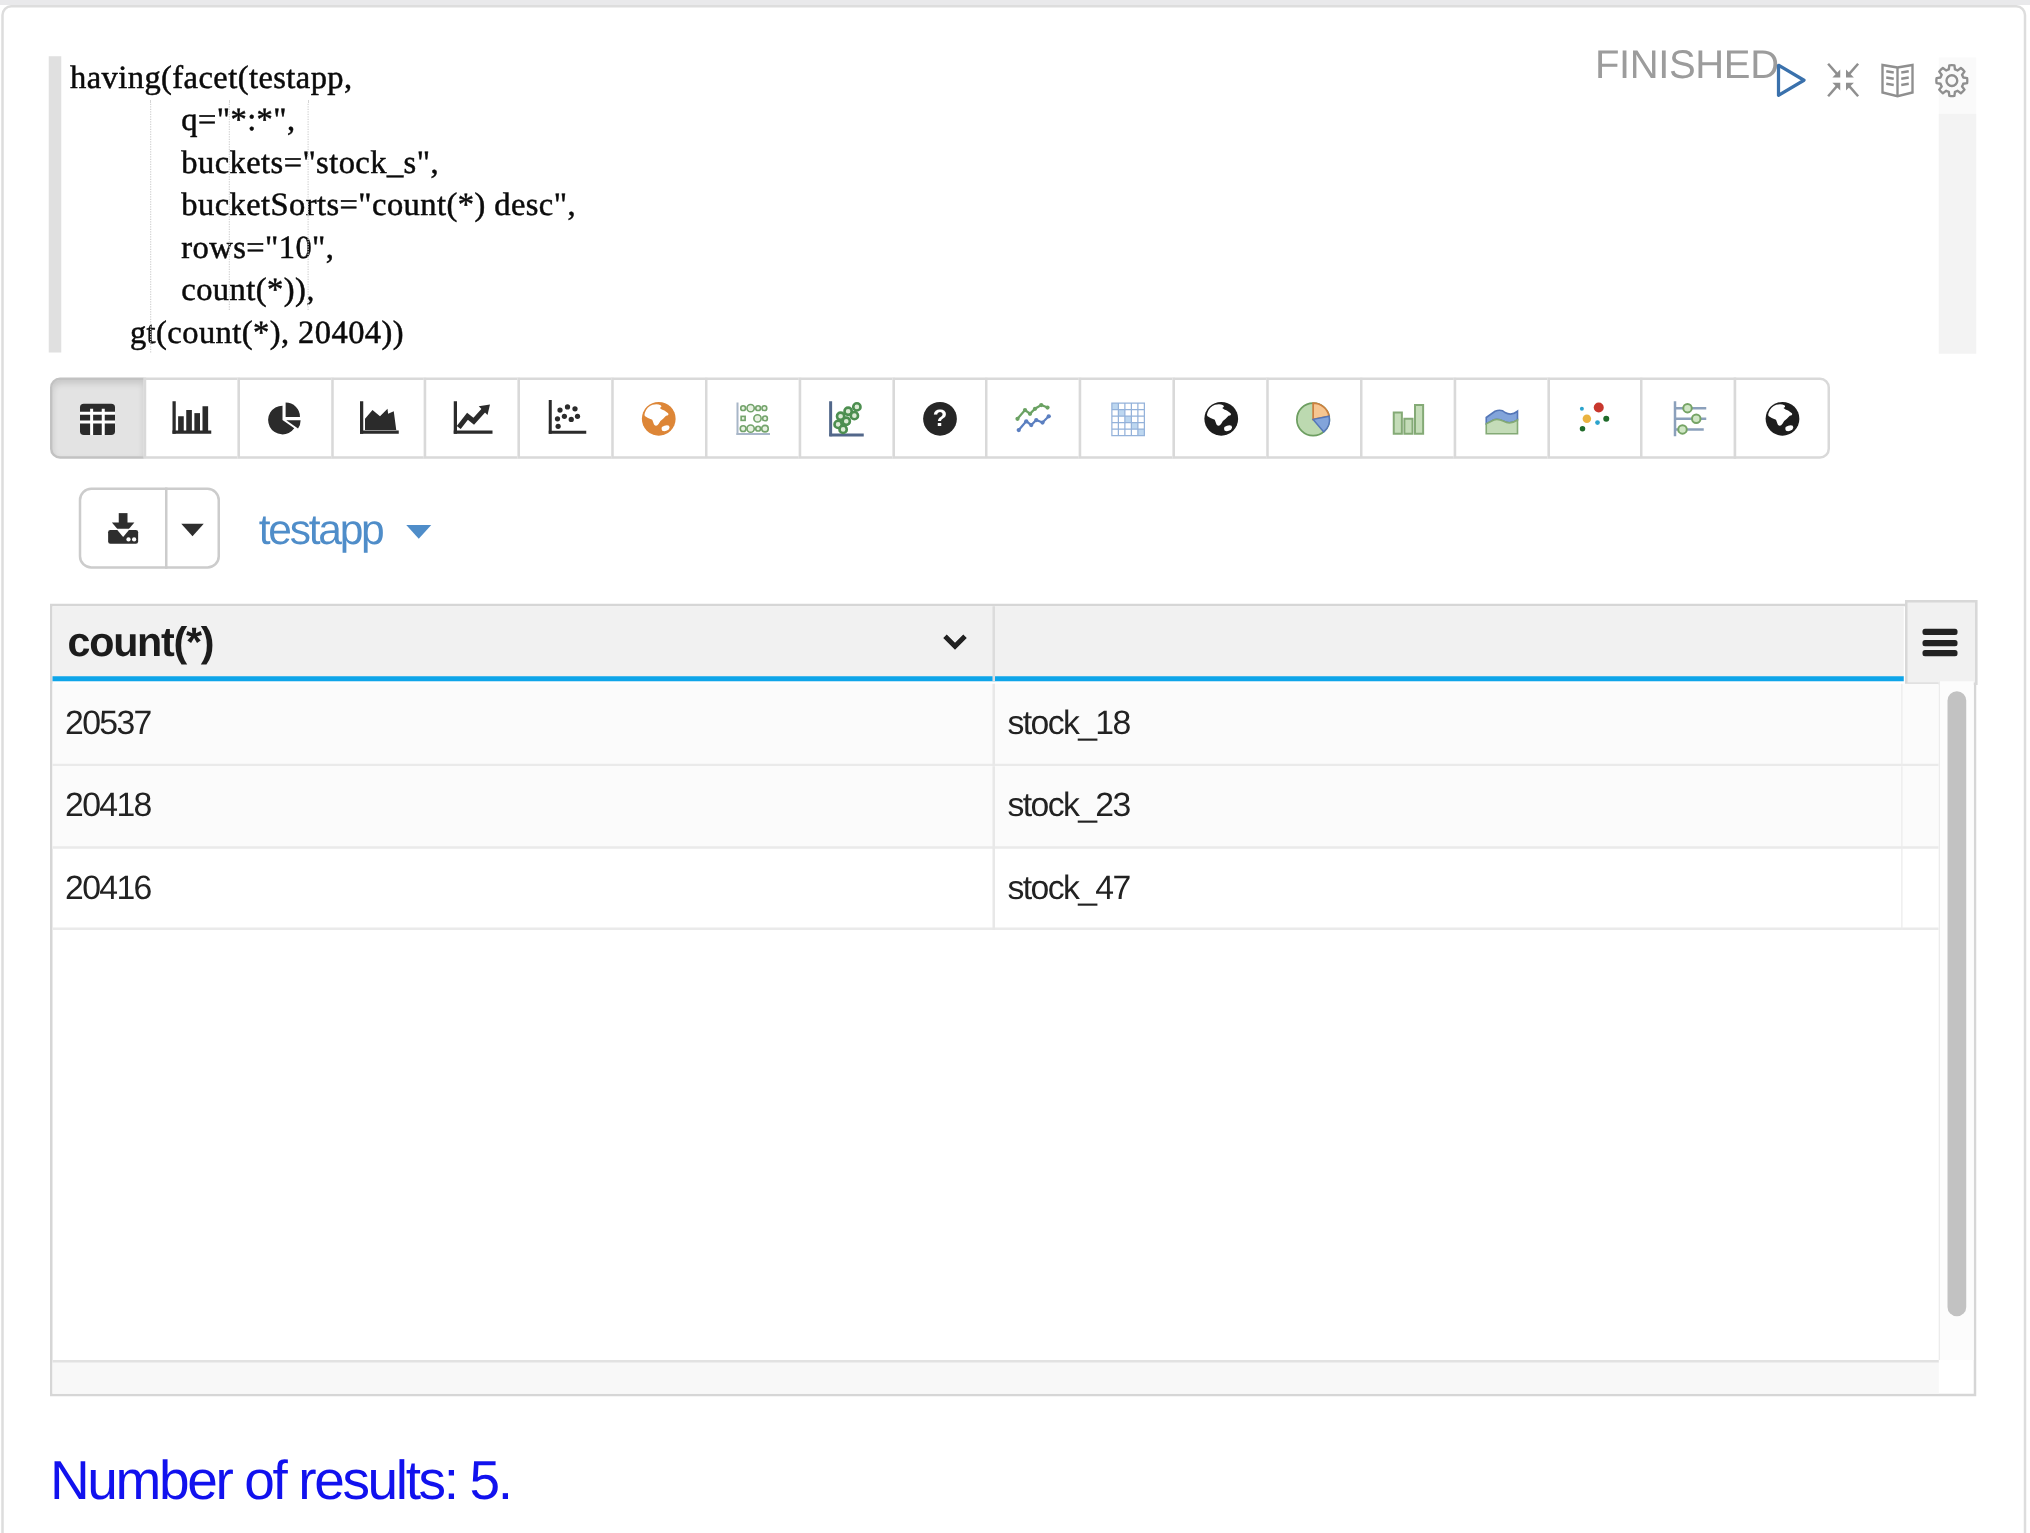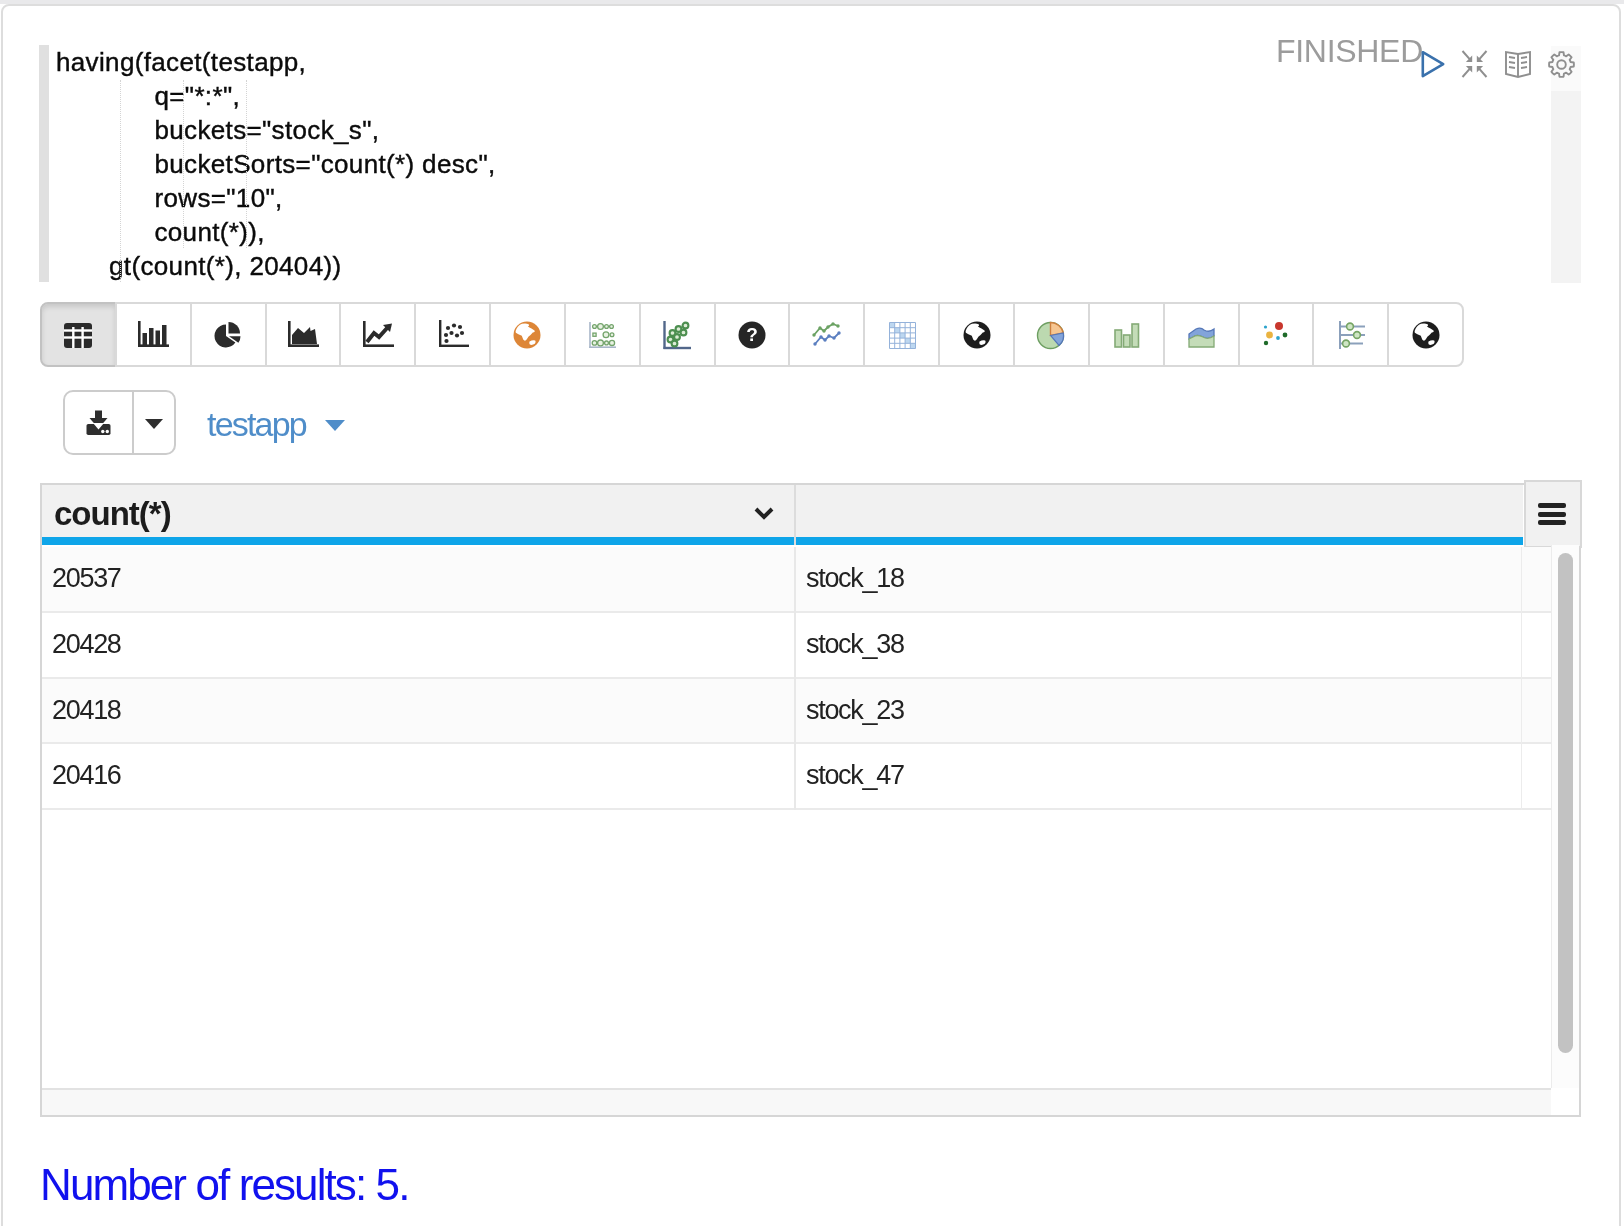--- a/index.html
+++ b/index.html
@@ -4,21 +4,21 @@
 <style>
   * { margin:0; padding:0; box-sizing:border-box; }
   html,body { width:1624px; height:1226px; background:#fff; overflow:hidden;
     font-family:"Liberation Sans", sans-serif; }
   .abs { position:absolute; }
   #topstrip { position:absolute; left:0; top:0; width:1624px; height:4px; background:#e9e9eb; }
   #card { position:absolute; left:1px; top:4px; width:1620px; height:1300px;
     background:#fff; border:2px solid #ddd; border-radius:8px; }
   
   #gutterbar { left:39px; top:45px; width:10px; height:237px; background:#e0e0e0; }
-  #code { left:56px; top:45px; font-family:Liberation Sans, sans-serif;
+  #code { left:56px; top:45px; font-family:Liberation Serif, serif;
     font-size:26px; letter-spacing:0.35px; line-height:34px; color:#0b0b0b; white-space:pre;
     -webkit-text-stroke:0.4px #0b0b0b; }
   .iguide { position:absolute; width:0; border-left:1px dotted #d4d4d4; }
   #ig1 { left:120px; top:80px; height:202px; }
   #ig2 { left:183px; top:80px; height:168px; }
   #ig3 { left:246px; top:80px; height:168px; }
   #edsb1 { left:1551px; top:46px; width:30px; height:45px; background:#fafafa; }
   #edsb2 { left:1551px; top:91px; width:30px; height:192px; background:#f3f3f3; }
   
   #finished { left:1276px; top:37px; font-size:32px; line-height:28px; color:#9c9c9c; letter-spacing:-0.3px; }
@@ -36,21 +36,21 @@
   #dlright { position:absolute; left:69px; top:0; width:44px; height:65px; border:2px solid #cccccc;
     border-radius:0 10px 10px 0; display:flex; align-items:center; justify-content:center; background:#fff; }
   #dlcaret { width:0; height:0; border-left:9.5px solid transparent; border-right:9.5px solid transparent;
     border-top:10.5px solid #2e2e2e; margin-top:3px; }
   #settings { left:207px; top:404px; font-size:34px; letter-spacing:-1.8px; line-height:40px; color:#4f8dc9; }
   #setcaret { left:325px; top:420px; width:0; height:0; border-left:10px solid transparent;
     border-right:10px solid transparent; border-top:11px solid #4f8dc9; }
   
   #table { left:40px; top:483px; width:1541px; height:634px; border:2px solid #d6d6d6; background:#fff; }
   #thead { position:absolute; left:0; top:0; width:1481px; height:60px; background:#f1f1f1;
-    border-bottom:8px solid #0ea5e9; }
+    border-bottom:4px solid #0ea5e9; }
   .th { position:absolute; top:0; height:60px; font-weight:bold; font-size:33px; letter-spacing:-1px; line-height:57px;
     color:#1c1c1c; padding-left:12px; }
   #th1 { left:0; width:754px; border-right:2px solid #dcdcdc; }
   #th2 { left:754px; width:727px; }
   .hchev { position:absolute; top:22px; }
   #menubox { position:absolute; left:1482px; top:-5px; width:58px; height:68px; background:#f1f1f1;
     border:2px solid #d8d8d8; }
   .hbar { position:absolute; left:12px; width:28px; height:5px; background:#222; border-radius:2px; }
   #rows { position:absolute; left:0; top:62px; width:1509px; }
   .row { position:relative; width:1509px; height:65.8px; border-bottom:2px solid #eaeaea; font-size:27px; letter-spacing:-1.3px; color:#222; }
@@ -373,26 +373,20 @@
     <div class="hbar" style="top:29.5px"></div>
     <div class="hbar" style="top:38px"></div>
   </div>
   <div id="rows">
     <div class="row odd">
         <div class="c1">20537</div>
         <div class="c2">stock_18</div>
         <div class="vline1"></div>
         <div class="vline2"></div>
       </div>
-    <div class="row">
-        <div class="c1">20428</div>
-        <div class="c2">stock_38</div>
-        <div class="vline1"></div>
-        <div class="vline2"></div>
-      </div>
     <div class="row odd">
         <div class="c1">20418</div>
         <div class="c2">stock_23</div>
         <div class="vline1"></div>
         <div class="vline2"></div>
       </div>
     <div class="row">
         <div class="c1">20416</div>
         <div class="c2">stock_47</div>
         <div class="vline1"></div>

